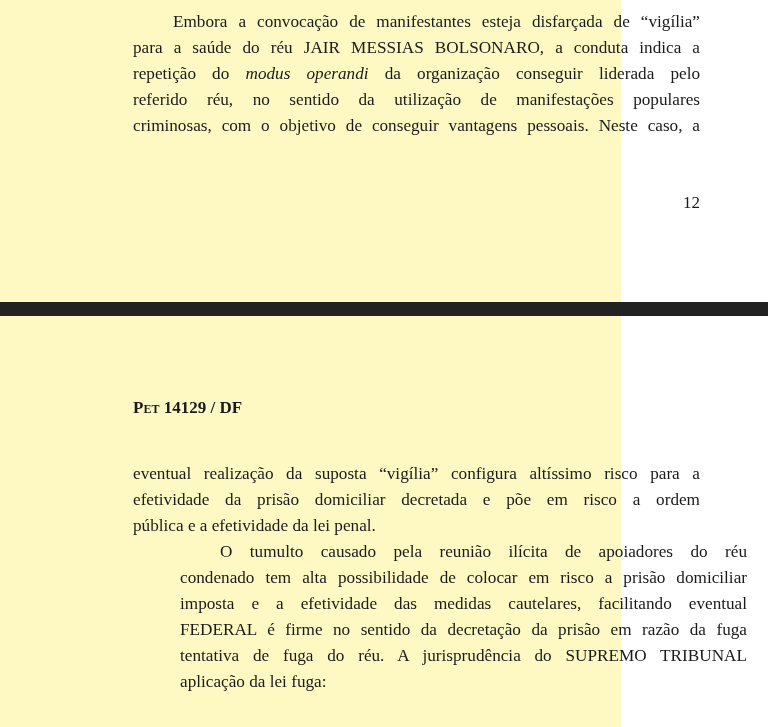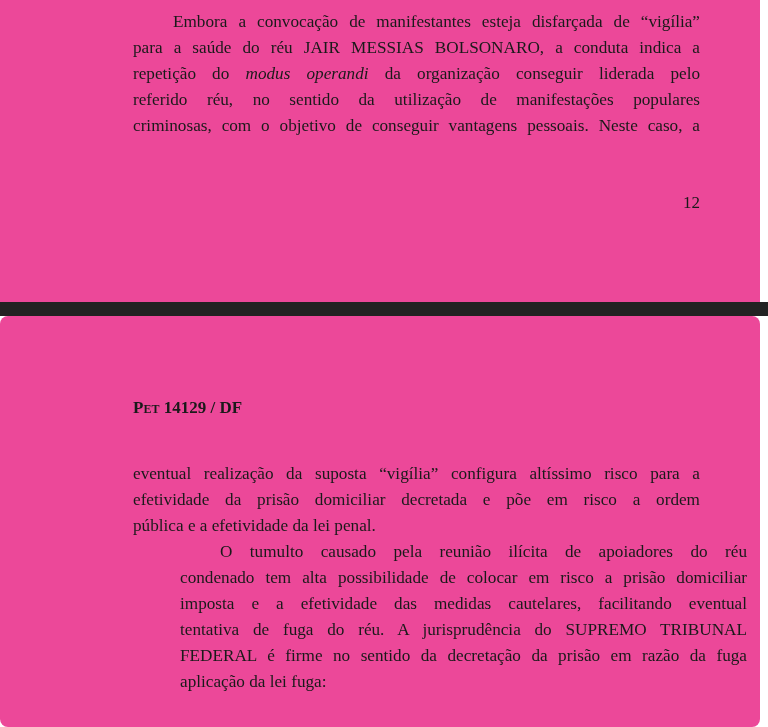--- a/index.html
+++ b/index.html
@@ -11,31 +11,30 @@
       width: 768px;
       height: 727px;
       position: relative;
       overflow: hidden;
       font-family: "Liberation Serif", "DejaVu Serif", serif;
       color: #1a1a1a;
     }
     .page {
       position: absolute;
       left: 0;
-      width: 760px;
-      background: #ec4899;
+      width: 621px;
+      background: #fef9c3;
     }
     .page-top {
       top: 0;
       height: 302px;
     }
     .page-bottom {
       top: 316px;
       height: 411px;
-      border-radius: 8px;
     }
     .separator {
       position: absolute;
       left: 0;
       top: 302px;
       width: 768px;
       height: 14px;
       background: #222222;
     }
     .para {
@@ -120,17 +119,17 @@
   <div class="para" style="top: 145px;">
     <span class="line">eventual realização da suposta “vigília” configura altíssimo risco para a</span>
     <span class="line">efetividade da prisão domiciliar decretada e põe em risco a ordem</span>
     <span class="line last">pública e a efetividade da lei penal.</span>
   </div>
 
   <div class="para" style="top: 223px; margin-left: 47px;">
     <span class="line indent">O tumulto causado pela reunião ilícita de apoiadores do réu</span>
     <span class="line">condenado tem alta possibilidade de colocar em risco a prisão domiciliar</span>
     <span class="line">imposta e a efetividade das medidas cautelares, facilitando eventual</span>
+    <span class="line">FEDERAL é firme no sentido da decretação da prisão em razão da fuga</span>
     <span class="line">tentativa de fuga do réu. A jurisprudência do SUPREMO TRIBUNAL</span>
-    <span class="line">FEDERAL é firme no sentido da decretação da prisão em razão da fuga</span>
     <span class="line last">aplicação da lei fuga:</span>
   </div>
 </div>
 
 </body></html>

